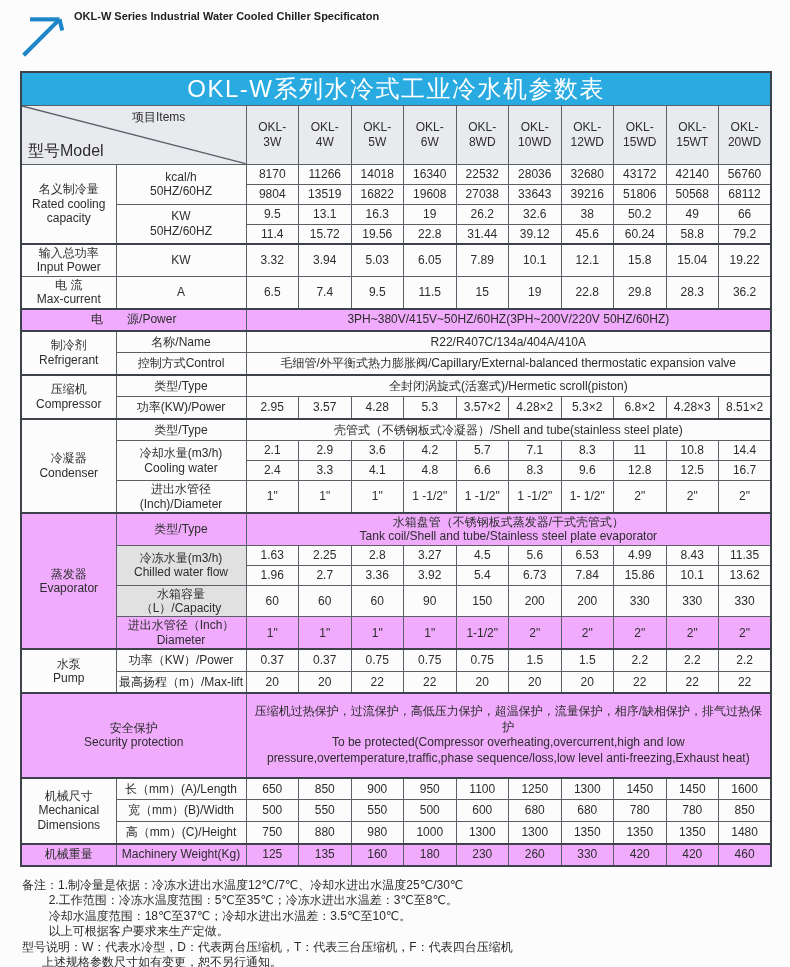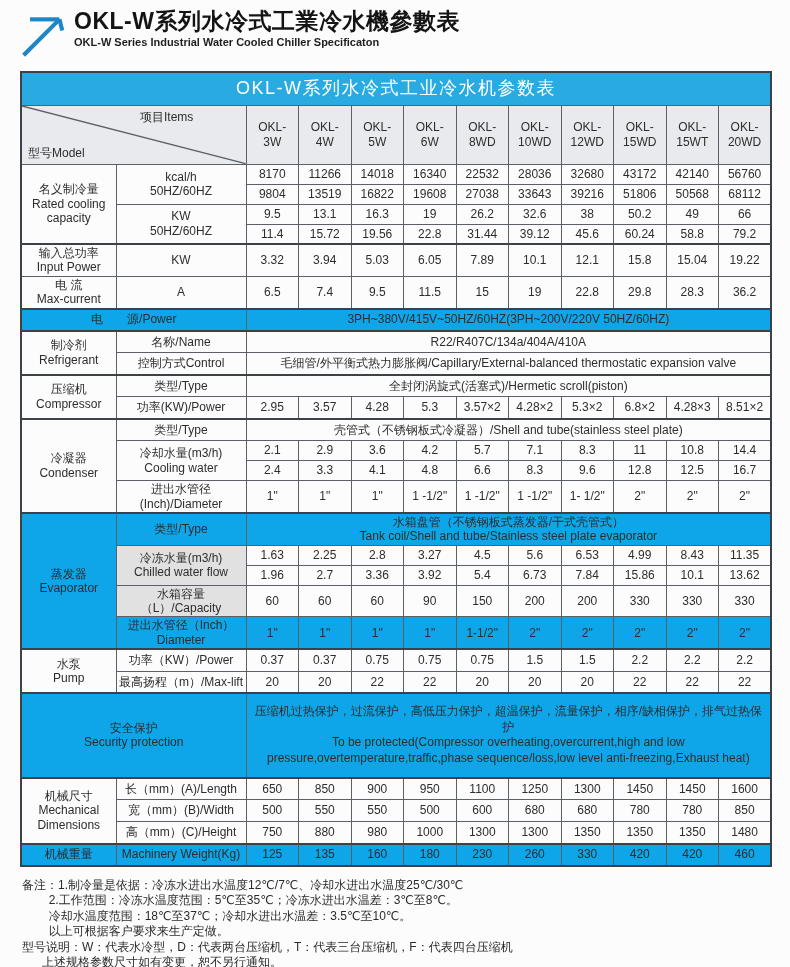--- a/index.html
+++ b/index.html
@@ -23,53 +23,52 @@
   }
   td{
     border:1px solid #5a5f68;
     text-align:center;vertical-align:middle;
     font-size:12px;line-height:1.2;
     white-space:pre-line;
     padding:1px 2px;overflow:hidden;
   }
   .title-cell{
     background:#29ABE2;color:#ffffff;
-    font-size:18px;font-weight:500;letter-spacing:1.5px;
+    font-size:24px;font-weight:500;letter-spacing:1.5px;
     height:30px;
   }
   .head-row td{background:#e8eaee;}
-  tr.gray td{background:#0ea5e9;text-align:center;}
+  tr.gray td{background:#f0abfc;text-align:center;}
   td.bgg{background:#e1e1e1;}
   tr.sec td{border-top:2px solid #3d424a;}
   
   .corner{position:relative;padding:0;}
   .corner svg{position:absolute;left:0;top:0;width:100%;height:100%;display:block;}
-  .c-model{position:absolute;left:6px;bottom:3px;font-size:12px;}
-  .c-items{position:absolute;left:118px;top:4px;font-size:12px;}
+  .c-model{position:absolute;left:6px;bottom:3px;font-size:16px;}
+  .c-items{position:absolute;left:110px;top:4px;font-size:12px;}
   .security-text{text-align:left;padding:10px 8px;line-height:1.3;}
   
   .rh20{height:20px}.rh22{height:22px}.rh24{height:22px}.rh27{height:27px}
   .rh30{height:29px}.rh32{height:31px}.rh34{height:34px}.rh50{height:48px}
   
   .notes{margin:11px 0 0 22px;font-size:12px;line-height:15.5px;color:#2a2a2a;}
   .note-line{white-space:pre-wrap;}
 </style>
 </head>
 <body>
 
 <div class="page">
 
   <header class="doc-header">
     <svg class="arrow-svg" viewBox="0 0 56 50" fill="none" stroke="#1d86c8" stroke-width="4.5" stroke-linecap="butt">
       <line x1="15" y1="8" x2="47" y2="8"></line>
       <line x1="47" y1="8" x2="8" y2="47"></line>
       <line x1="47" y1="8" x2="50" y2="20"></line>
     </svg>
     <div class="titles">
-      <h1>OKL-W系列水冷式工業冷水機參數表</h1>
       <h2>OKL-W Series Industrial Water Cooled Chiller Specificaton</h2>
     </div>
   </header>
 
   <table>
     <colgroup>
       <col style="width:95px">
         <col style="width:130px">
       <col span="10" style="width:52.5px">
     </colgroup>

